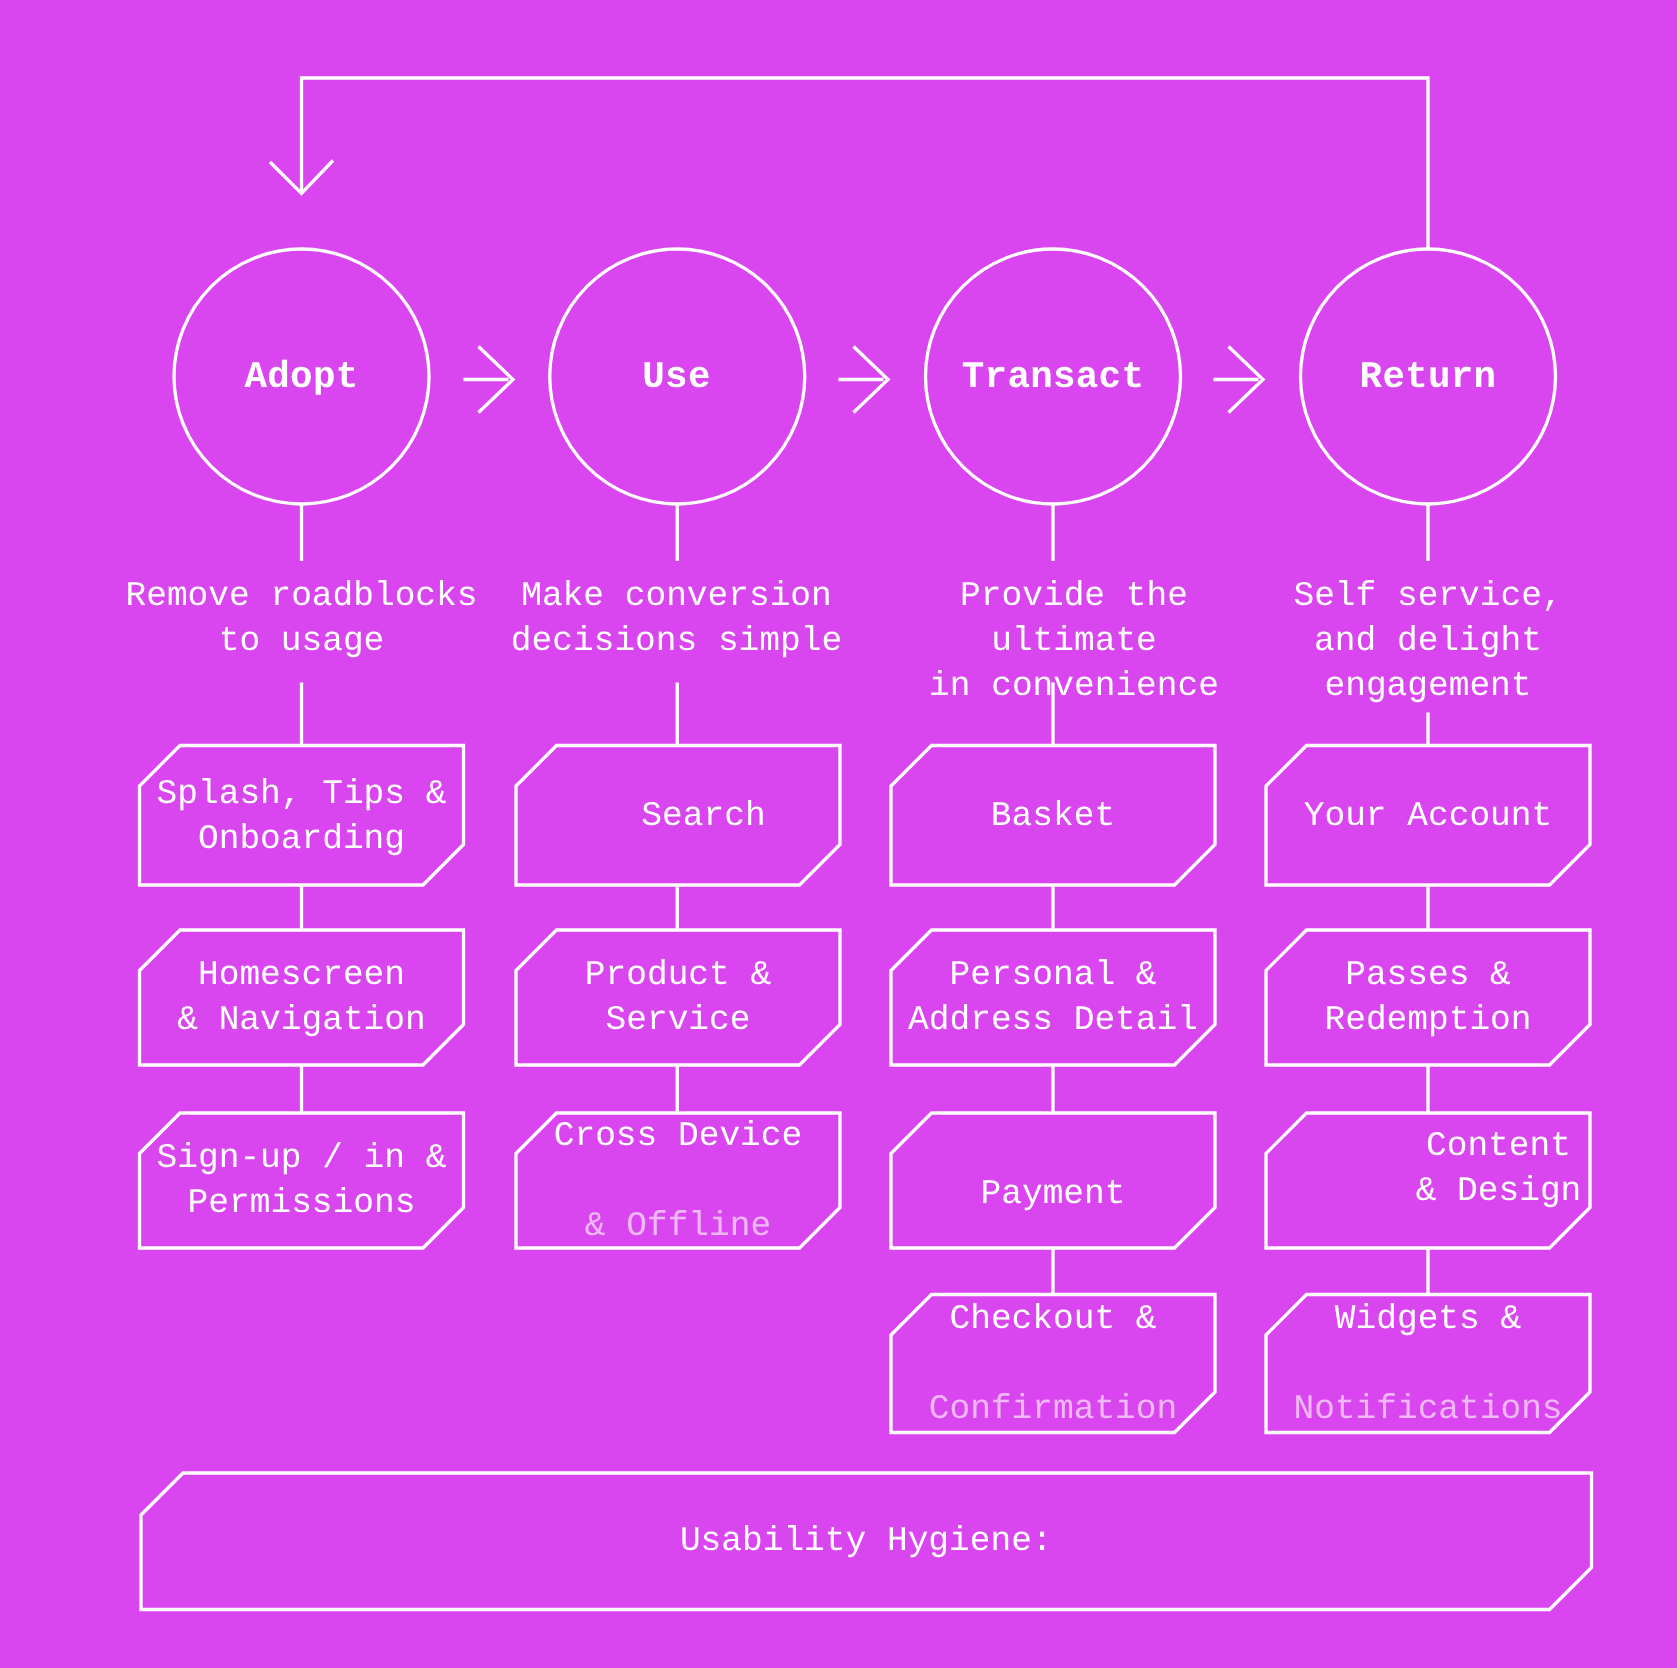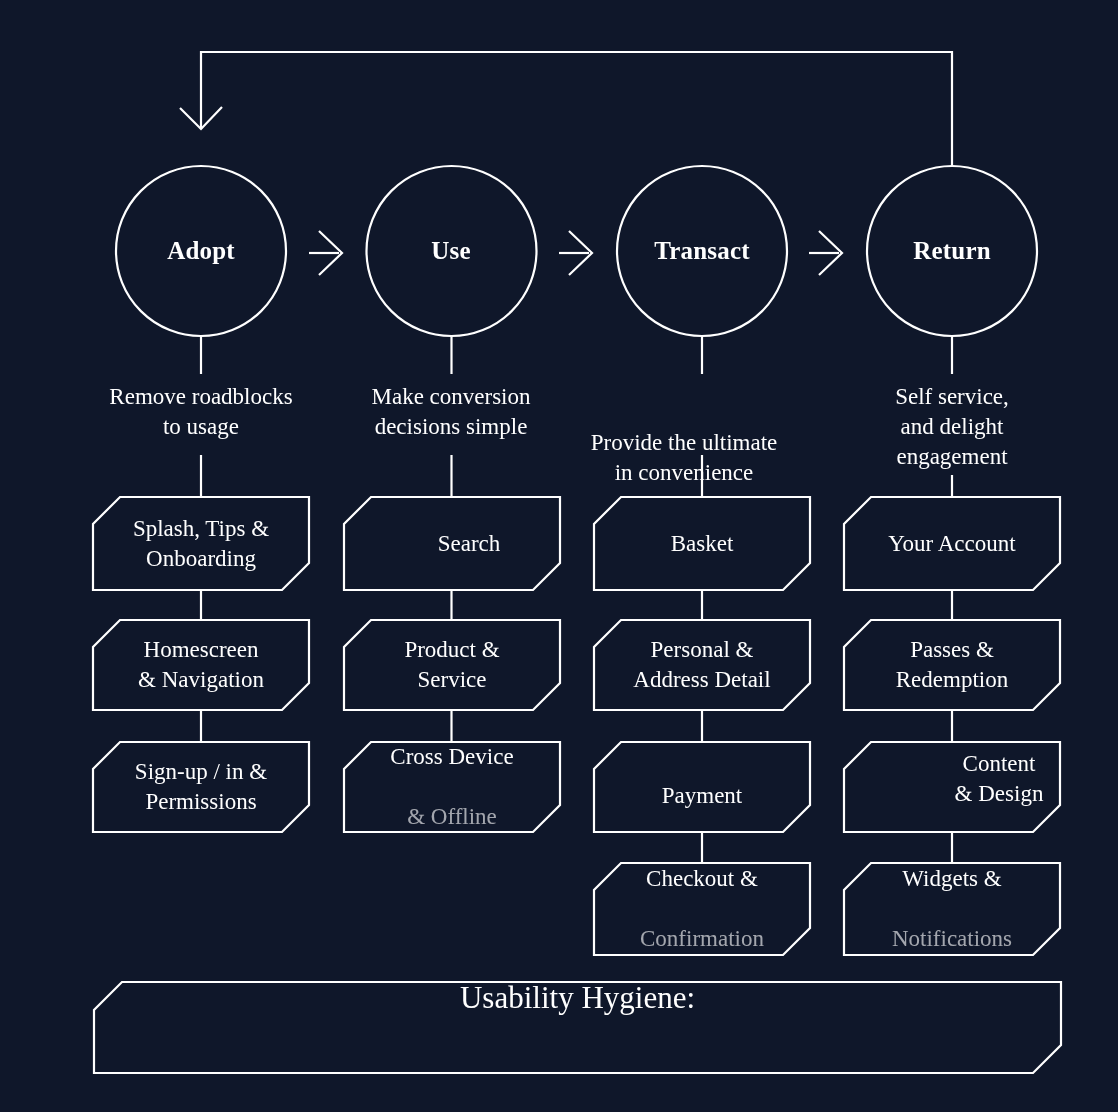--- a/index.html
+++ b/index.html
@@ -1,41 +1,41 @@
 <!DOCTYPE html>
 <html><head>
 <meta charset="utf-8">
 <style>
   html,body{margin:0;padding:0;background:#3D7EF0;}
   .canvas{
     position:relative;width:1118px;height:1112px;overflow:hidden;
-    background:#0f172a;
-    font-family:Liberation Serif, serif;
+    background:#d946ef;
+    font-family:Liberation Mono, monospace;
     color:#ffffff;
   }
   svg.wires{position:absolute;left:0;top:0;}
   svg.wires *{vector-effect:non-scaling-stroke;}
   .stroke{fill:none;stroke:#ffffff;stroke-width:2.2px;stroke-linejoin:miter;stroke-linecap:butt;}
   .txt{position:absolute;text-align:center;}
   .circle-label{
     display:flex;align-items:center;justify-content:center;
     width:170px;height:170px;
     font-size:25px;font-weight:700;letter-spacing:0.2px;
   }
   .desc{
     width:260px;font-size:23px;line-height:30px;font-weight:400;
   }
   .desc span{display:block;}
   .box-label{
     display:flex;flex-direction:column;align-items:center;justify-content:center;
     width:216px;font-size:23px;line-height:30px;font-weight:400;
   }
   .footer-label{
-    display:flex;flex-direction:column;align-items:center;
-    width:967px;height:91px;font-size:31px;line-height:31px;font-weight:400;
+    display:flex;flex-direction:column;align-items:center;justify-content:center;
+    width:967px;height:91px;font-size:23px;line-height:31px;font-weight:400;
   }
   .muted{color:rgba(255,255,255,0.62);margin-top:30px;}
 </style>
 </head>
 <body>
 
 <div class="canvas">
 
   <svg class="wires" width="1118" height="1112" viewBox="0 0 1118 1112">
 
@@ -117,21 +117,21 @@
   </div>
 
   <div class="txt desc" style="left:71px;top:382px;">
     <span>Remove roadblocks</span>
     <span>to usage</span>
   </div>
   <div class="txt desc" style="left:321px;top:382px;">
     <span>Make conversion</span>
     <span>decisions simple</span>
   </div>
-  <div class="txt desc" style="left:554px;top:382px;margin-top:46px;">
+  <div class="txt desc" style="left:586px;top:382px;">
     <span>Provide the ultimate</span>
     <span>in convenience</span>
   </div>
   <div class="txt desc" style="left:822px;top:382px;">
     <span>Self service,</span>
     <span>and delight</span>
     <span>engagement</span>
   </div>
 
   <div class="txt box-label" style="left:93px;top:497px;height:93px;">

